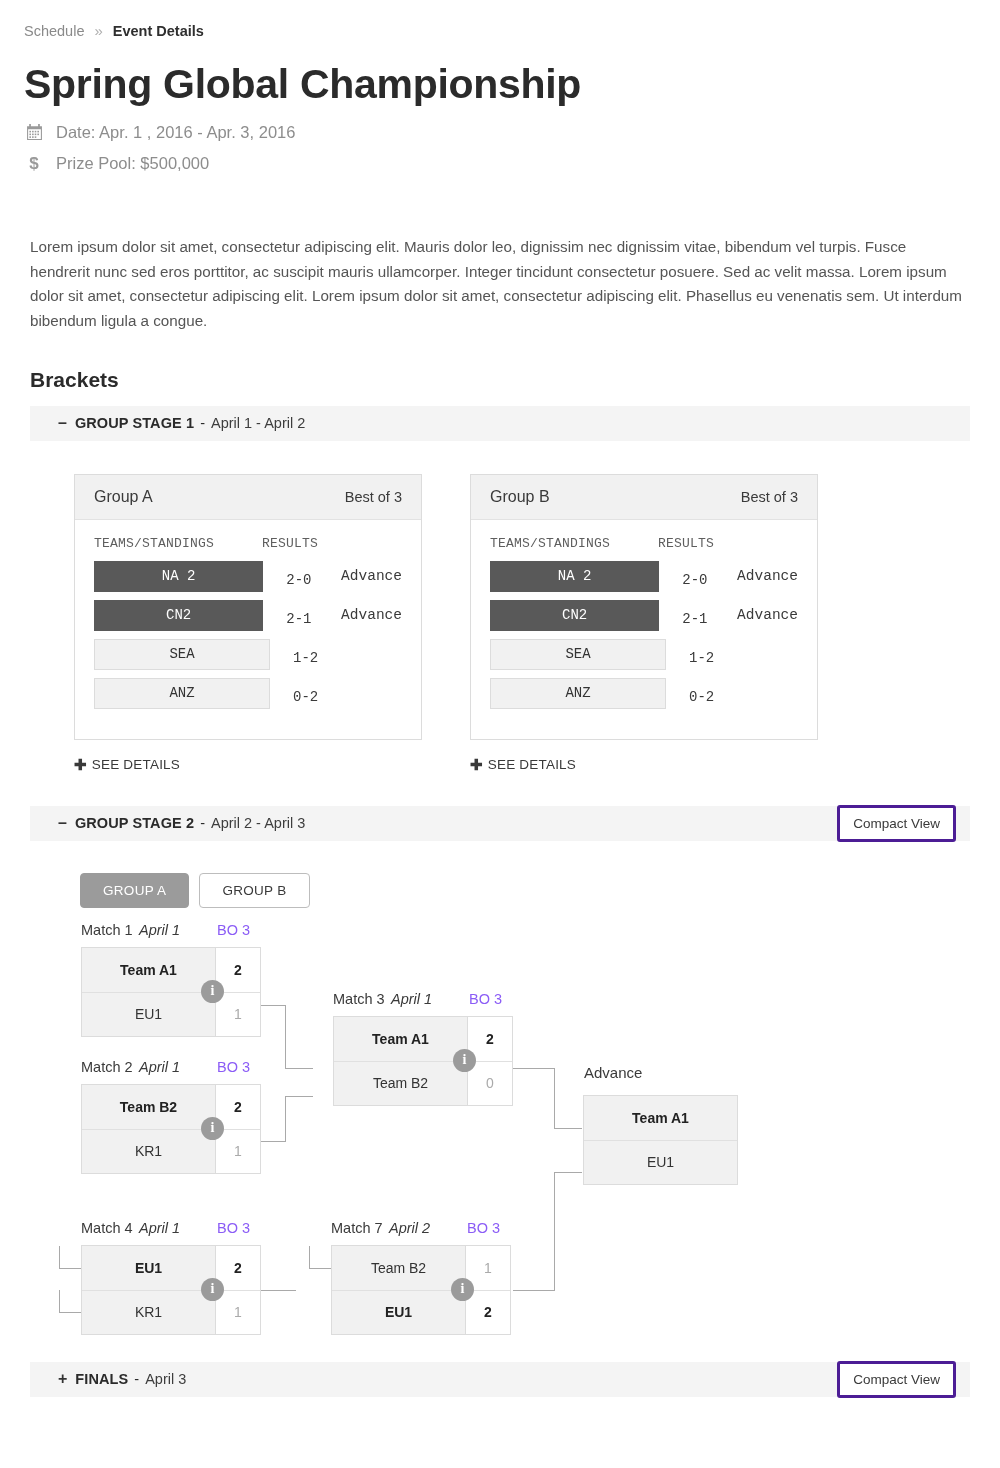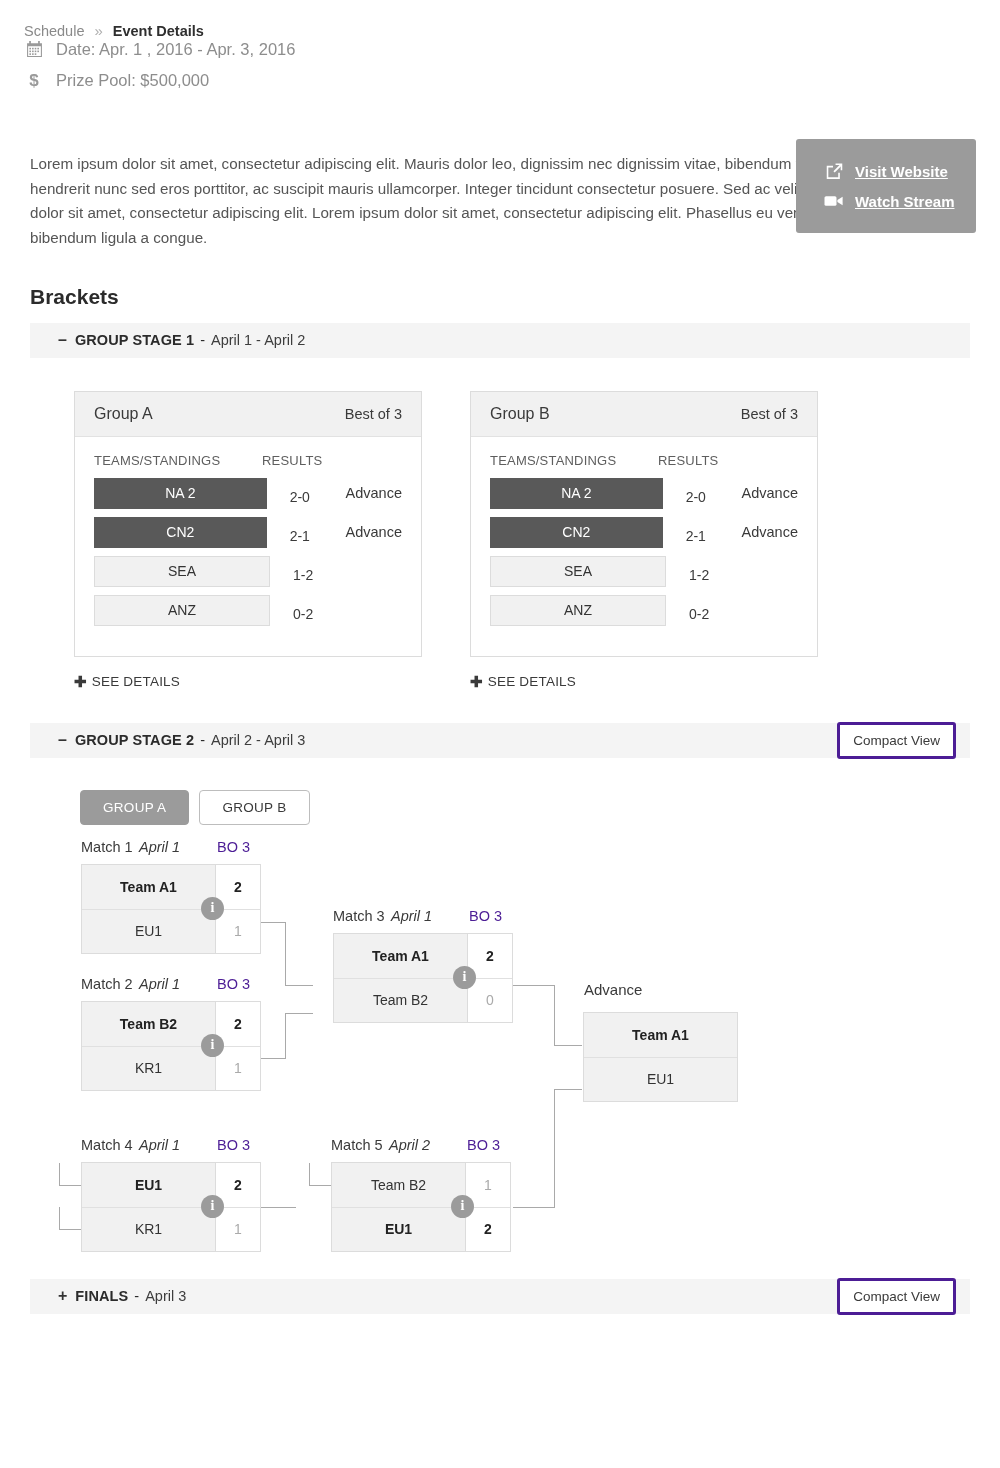--- a/index.html
+++ b/index.html
@@ -59,21 +59,21 @@
     font-family:"Liberation Sans", sans-serif;
   }
 
   
   .groups { display:flex; gap:48px; padding:0 0 0 50px; margin-top:33px; }
   .group-wrap { width:348px; }
   .group-card { border:1px solid #dcdcdc; background:#fff; }
   .group-head { background:#f1f1f1; height:45px; display:flex; align-items:center; justify-content:space-between; padding:0 19px; border-bottom:1px solid #e2e2e2; }
   .group-head .g-name { font-size:16px; color:#3a3a3a; }
   .group-head .g-bo { font-size:14.5px; color:#3a3a3a; }
-  .group-body { padding:16px 19px 22px 19px; }
+  .group-body { padding:16px 19px 22px 19px;font-family:Liberation Mono, monospace; }
   .col-heads { display:flex; font-size:13px; color:#5e5e5e; letter-spacing:0.2px; margin-bottom:10px; }
   .col-heads .ch1 { width:168px; }
   .col-heads .ch2 { width:80px; }
   .stand-row { display:flex; align-items:flex-start; margin-bottom:8px; }
   .team-chip {
     width:176px; height:31px; display:flex; align-items:center; justify-content:center;
     font-size:14px; border:1px solid #dcdcdc; background:#f1f1f1; color:#333;
   }
   .team-chip.adv { background:#595959; border-color:#595959; color:#fff; }
   .score-cell { width:80px; font-size:14px; color:#3a3a3a; padding-left:23px; padding-top:11px; }
@@ -89,21 +89,21 @@
     font-family:"Liberation Sans", sans-serif; letter-spacing:0.3px;
   }
   .gtab.active { background:#9b9b9b; border-color:#9b9b9b; color:#fff; }
 
   
   .bracket { position:relative; height:420px; margin-top:10px; }
   .match { position:absolute; }
   .match-hdr { display:flex; align-items:baseline; gap:0; font-size:14.5px; color:#3a3a3a; margin-bottom:7px; height:18px; }
   .match-hdr .m-no { width:58px; color:#3a3a3a; }
   .match-hdr .m-date { width:78px; font-style:italic; color:#3a3a3a; }
-  .match-hdr .m-bo { color:#4c1d95; }
+  .match-hdr .m-bo { color:#8b5cf6; }
   .mbox { width:180px; border:1px solid #dcdcdc; position:relative; }
   .mrow { height:44px; display:flex; align-items:center; background:#f1f1f1; }
   .mrow + .mrow { border-top:1px solid #e0e0e0; }
   .mrow .m-team { flex:1; text-align:center; font-size:14px; color:#333; }
   .mrow.win .m-team { font-weight:bold; color:#222; }
   .mrow .m-score {
     width:45px; height:100%; background:#fff; border-left:1px solid #dcdcdc;
     display:flex; align-items:center; justify-content:center; font-size:14px; color:#aaa;
   }
   .mrow.win .m-score { font-weight:bold; color:#222; }
@@ -127,20 +127,21 @@
 <body>
 
 <div class="page">
 
   <div class="breadcrumb">
     <a class="crumb-link" href="#">Schedule</a>
     <span class="sep">»</span>
     <span class="crumb-current">Event Details</span>
   </div>
 
+  <h1 class="title">Spring Global Championship</h1>
 
   <div class="meta-row">
     <span class="meta-ico">
       <svg width="17" height="17" viewBox="0 0 16 16" fill="currentColor">
           <path d="M1 2h14v13H1V2zm1 3v9h12V5H2z"></path>
           <rect x="3" y="0" width="1.6" height="3"></rect>
           <rect x="11.4" y="0" width="1.6" height="3"></rect>
           <rect x="3.2" y="6.4" width="1.5" height="1.5"></rect>
           <rect x="5.7" y="6.4" width="1.5" height="1.5"></rect>
           <rect x="8.2" y="6.4" width="1.5" height="1.5"></rect>
@@ -158,41 +159,20 @@
   </div>
   <div class="meta-row">
     <span class="meta-ico">
       <svg width="16" height="18" viewBox="0 0 14 18">
           <text x="7" y="15" text-anchor="middle" font-family="Liberation Sans, sans-serif" font-size="17" font-weight="bold" fill="currentColor">$</text>
         </svg>
     </span>
     <span>Prize Pool: $500,000</span>
   </div>
 
-  <div class="actions">
-    <div class="action-item">
-      <span class="a-ico">
-        <svg width="19" height="19" viewBox="0 0 18 18" fill="none" stroke="#ffffff" stroke-width="1.5">
-            <path d="M10 2.2h5.6v5.6"></path>
-            <path d="M15.3 2.6L8.6 9.3" stroke-width="1.7"></path>
-            <path d="M13.3 10.2v5.1H2.4V4.4h5.2"></path>
-          </svg>
-      </span>
-      <span class="a-lbl">Visit Website</span>
-    </div>
-    <div class="action-item">
-      <span class="a-ico">
-        <svg width="20" height="16" viewBox="0 0 20 14" fill="#ffffff">
-            <rect x="0.5" y="2.2" width="12" height="9.6" rx="1.6"></rect>
-            <path d="M13.4 6l5.2-3.3v8.6L13.4 8z"></path>
-          </svg>
-      </span>
-      <span class="a-lbl">Watch Stream</span>
-    </div>
-  </div>
 
   <p class="desc">Lorem ipsum dolor sit amet, consectetur adipiscing elit. Mauris dolor leo, dignissim nec dignissim vitae, bibendum vel turpis. Fusce hendrerit nunc sed eros porttitor, ac suscipit mauris ullamcorper. Integer tincidunt consectetur posuere. Sed ac velit massa. Lorem ipsum dolor sit amet, consectetur adipiscing elit. Lorem ipsum dolor sit amet, consectetur adipiscing elit. Phasellus eu venenatis sem. Ut interdum bibendum ligula a congue.</p>
 
   <h2 class="section-title">Brackets</h2>
 
   <div class="stage-bar">
     <div class="stage-left">
       <span class="toggle-sign">–</span>
       <span class="stage-name">GROUP STAGE 1</span>
       <span class="stage-dash">-</span>
@@ -405,21 +385,21 @@
         <div class="mrow">
           <span class="m-team">KR1</span>
           <span class="m-score">1</span>
         </div>
         <div class="info-badge">i</div>
       </div>
     </div>
 
     <div class="match" style="left:307px; top:302px;">
       <div class="match-hdr">
-        <span class="m-no">Match 5</span>
+        <span class="m-no">Match 7</span>
         <span class="m-date">April 2</span>
         <span class="m-bo">BO 3</span>
       </div>
       <div class="mbox">
         <div class="mrow">
           <span class="m-team">Team B2</span>
           <span class="m-score">1</span>
         </div>
         <div class="mrow win">
           <span class="m-team">EU1</span>

